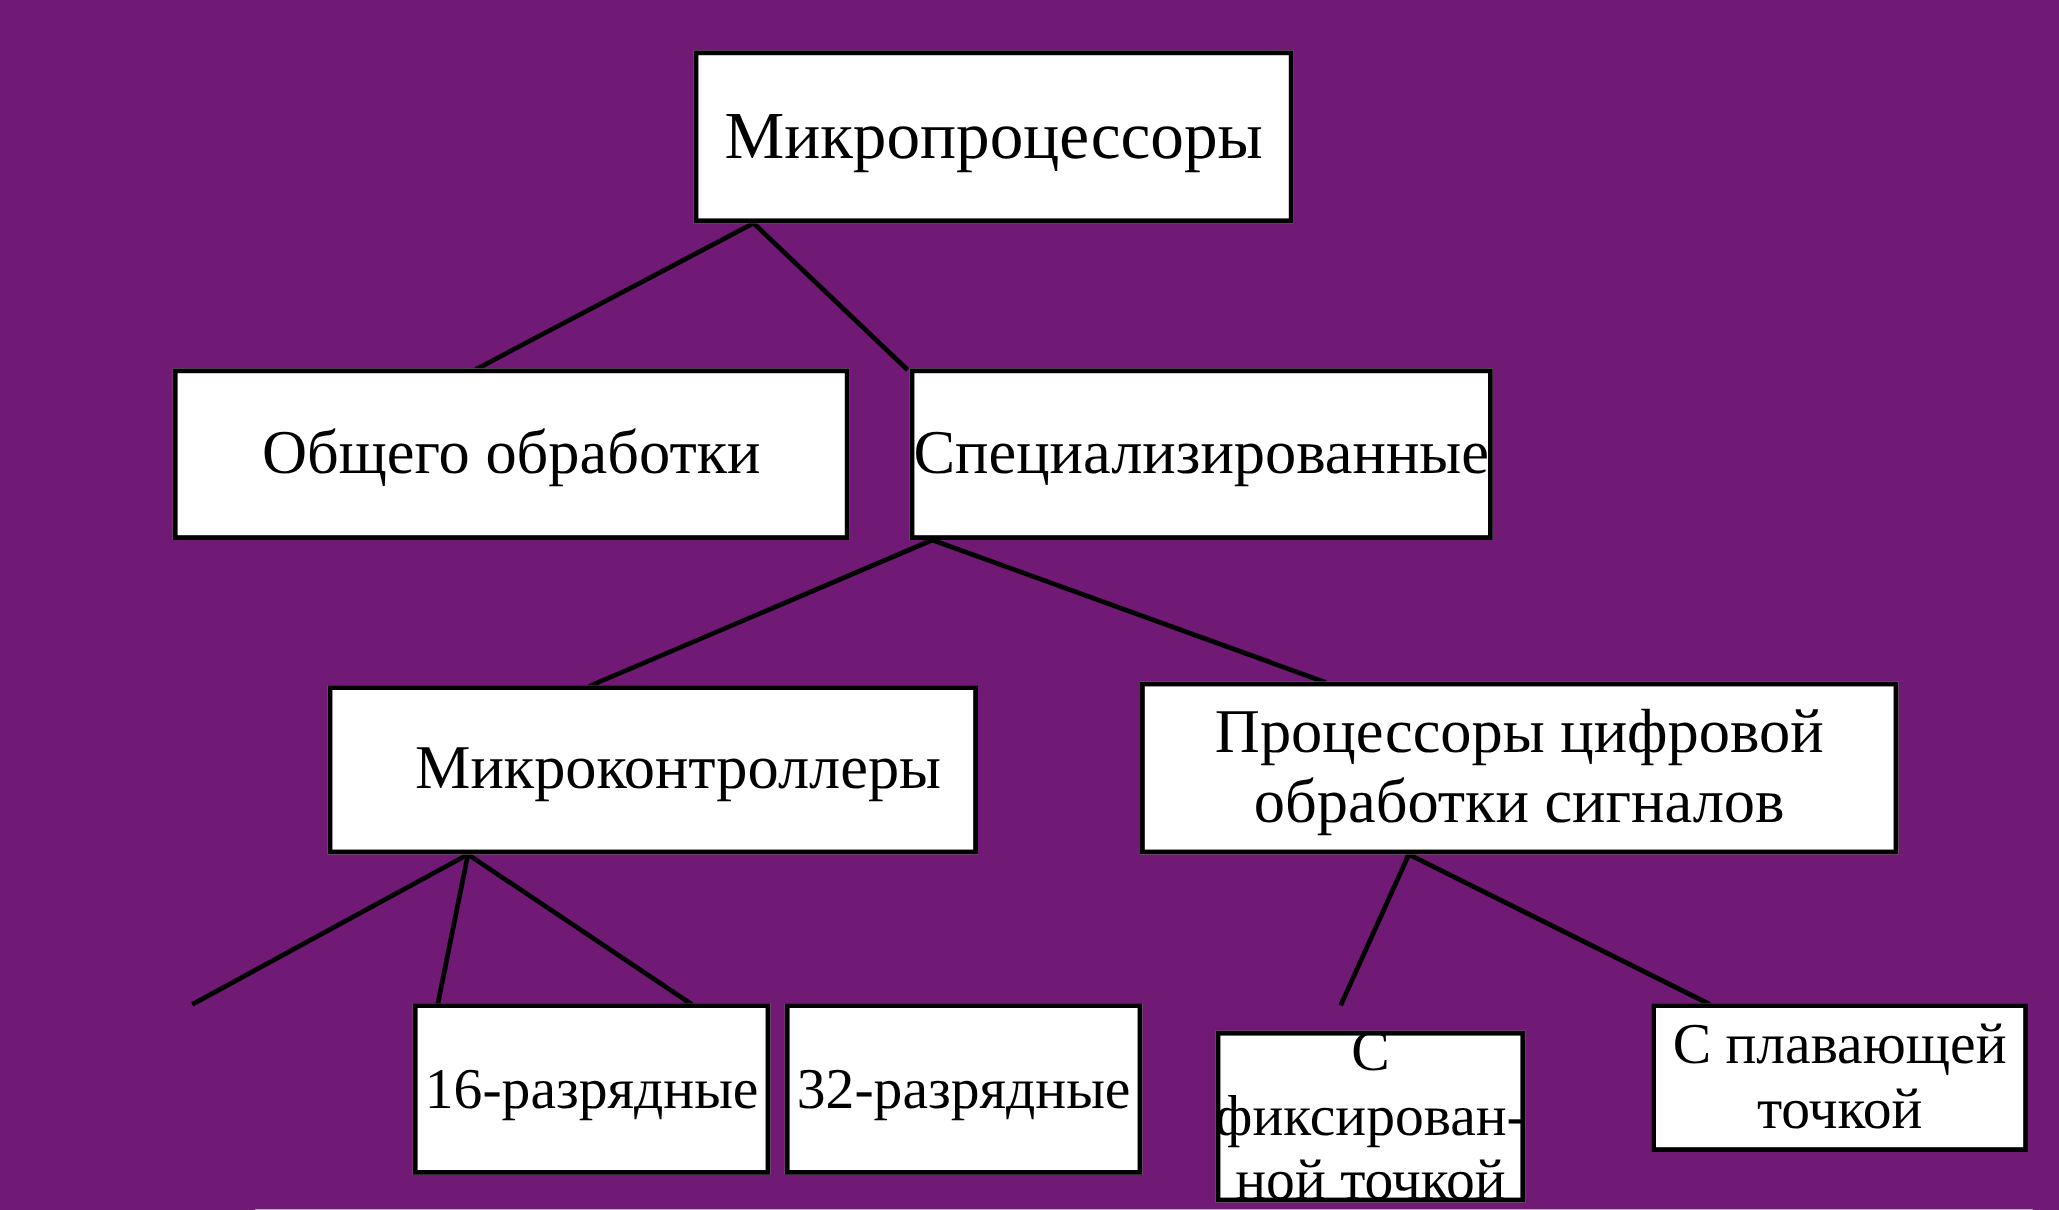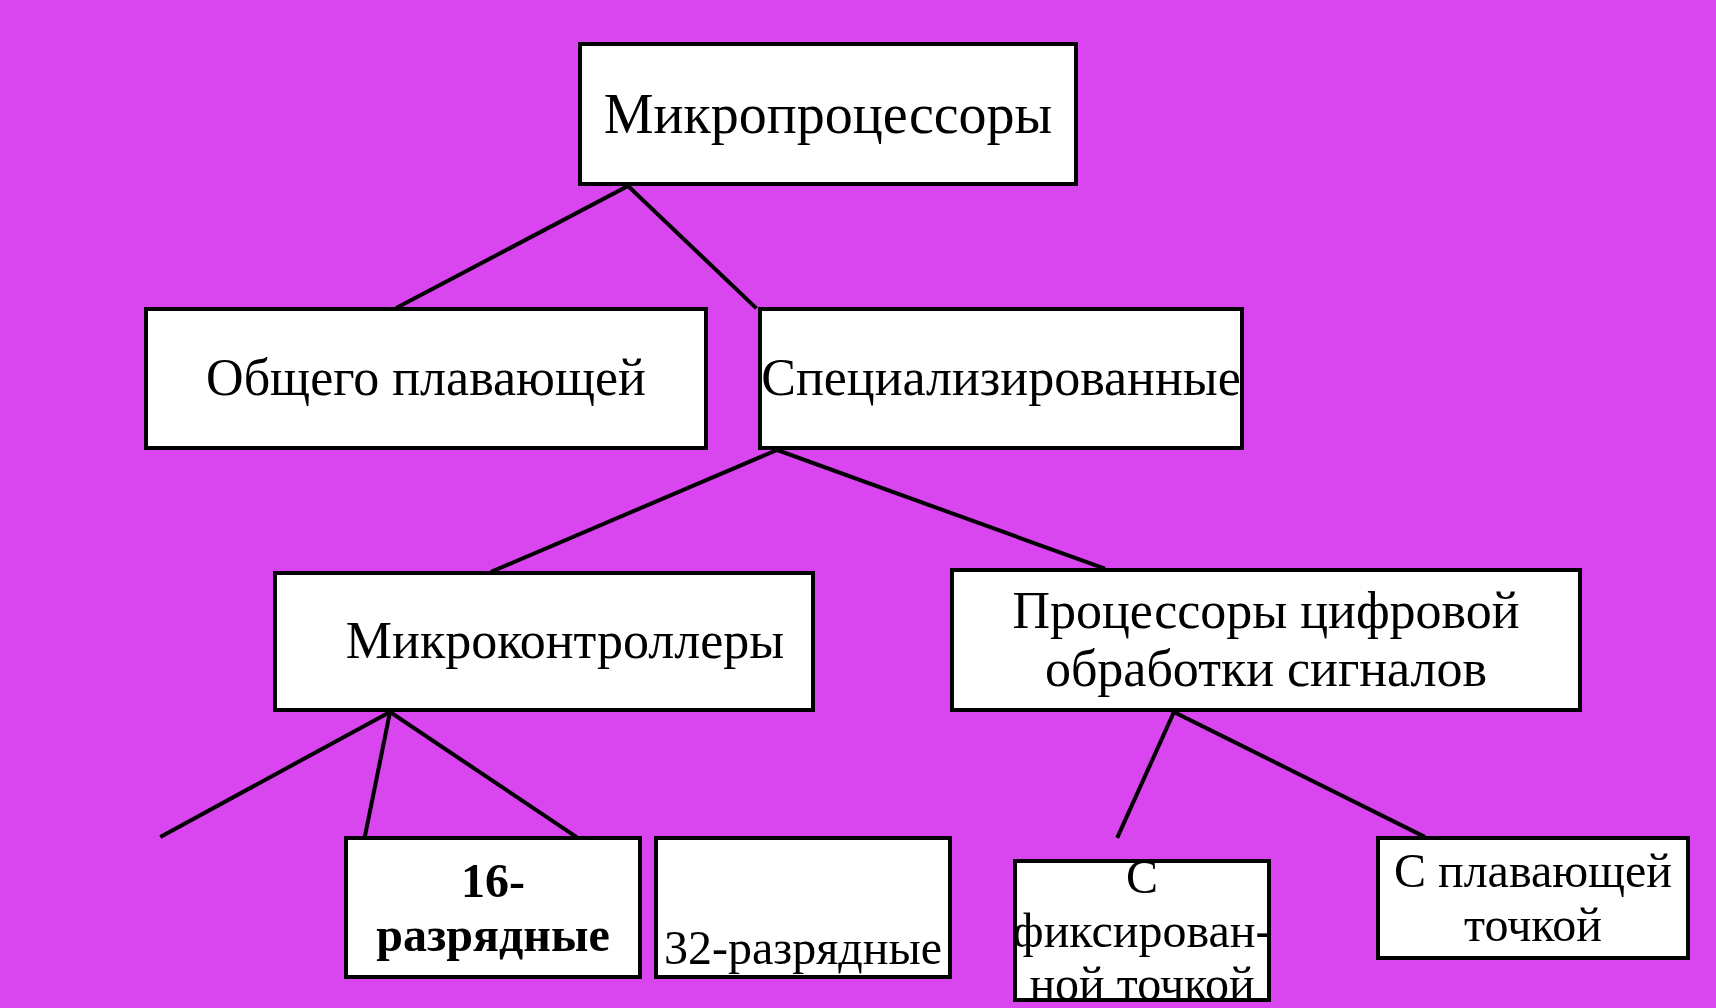--- a/index.html
+++ b/index.html
@@ -5,21 +5,21 @@
 <style>
   html, body {
     margin: 0;
     padding: 0;
     background: #ffffff;
   }
   #diagram-root {
     position: relative;
     width: 1716px;
     height: 1008px;
-    background: #d946ef;
+    background: #701a75;
     overflow: hidden;
     font-family: "Liberation Serif", "DejaVu Serif", serif;
   }
   #edge-layer {
     position: absolute;
     left: 0;
     top: 0;
     width: 1716px;
     height: 1008px;
     pointer-events: none;
@@ -64,42 +64,42 @@
         <line x1="1174" y1="712" x2="1118" y2="836"></line>
         <line x1="1174" y1="712" x2="1423" y2="836"></line>
       </g>
   </svg>
 
   <div class="node lvl1" style="left: 578px; top: 42px; width: 500px; height: 144px;">
     <span class="node-label">Микропроцессоры</span>
   </div>
 
   <div class="node lvl2" style="left: 144px; top: 307px; width: 564px; height: 143px;">
-    <span class="node-label">Общего плавающей</span>
+    <span class="node-label">Общего обработки</span>
   </div>
 
   <div class="node lvl2" style="left: 758px; top: 307px; width: 486px; height: 143px;">
     <span class="node-label">Специализированные</span>
   </div>
 
   <div class="node lvl3" style="left: 273px; top: 571px; width: 542px; height: 141px; padding-left: 48px;">
     <span class="node-label">Микроконтроллеры</span>
   </div>
 
   <div class="node lvl3" style="left: 950px; top: 568px; width: 632px; height: 144px;">
     <span class="node-label">Процессоры цифровой
 обработки сигналов</span>
   </div>
 
 
-  <div class="node lvl4" style="left: 344px; top: 836px; width: 298px; height: 143px; font-weight: bold;">
+  <div class="node lvl4" style="left: 344px; top: 836px; width: 298px; height: 143px;">
     <span class="node-label">16-разрядные</span>
   </div>
 
-  <div class="node lvl4" style="left: 654px; top: 836px; width: 298px; height: 143px; align-items: flex-end;">
+  <div class="node lvl4" style="left: 654px; top: 836px; width: 298px; height: 143px;">
     <span class="node-label">32-разрядные</span>
   </div>
 
   <div class="node lvl4" style="left: 1013px; top: 836px; width: 258px; height: 143px; margin-top: 23px;">
     <span class="node-label">С фиксирован-
 ной точкой</span>
   </div>
 
   <div class="node lvl4" style="left: 1376px; top: 836px; width: 314px; height: 124px;">
     <span class="node-label">С плавающей

